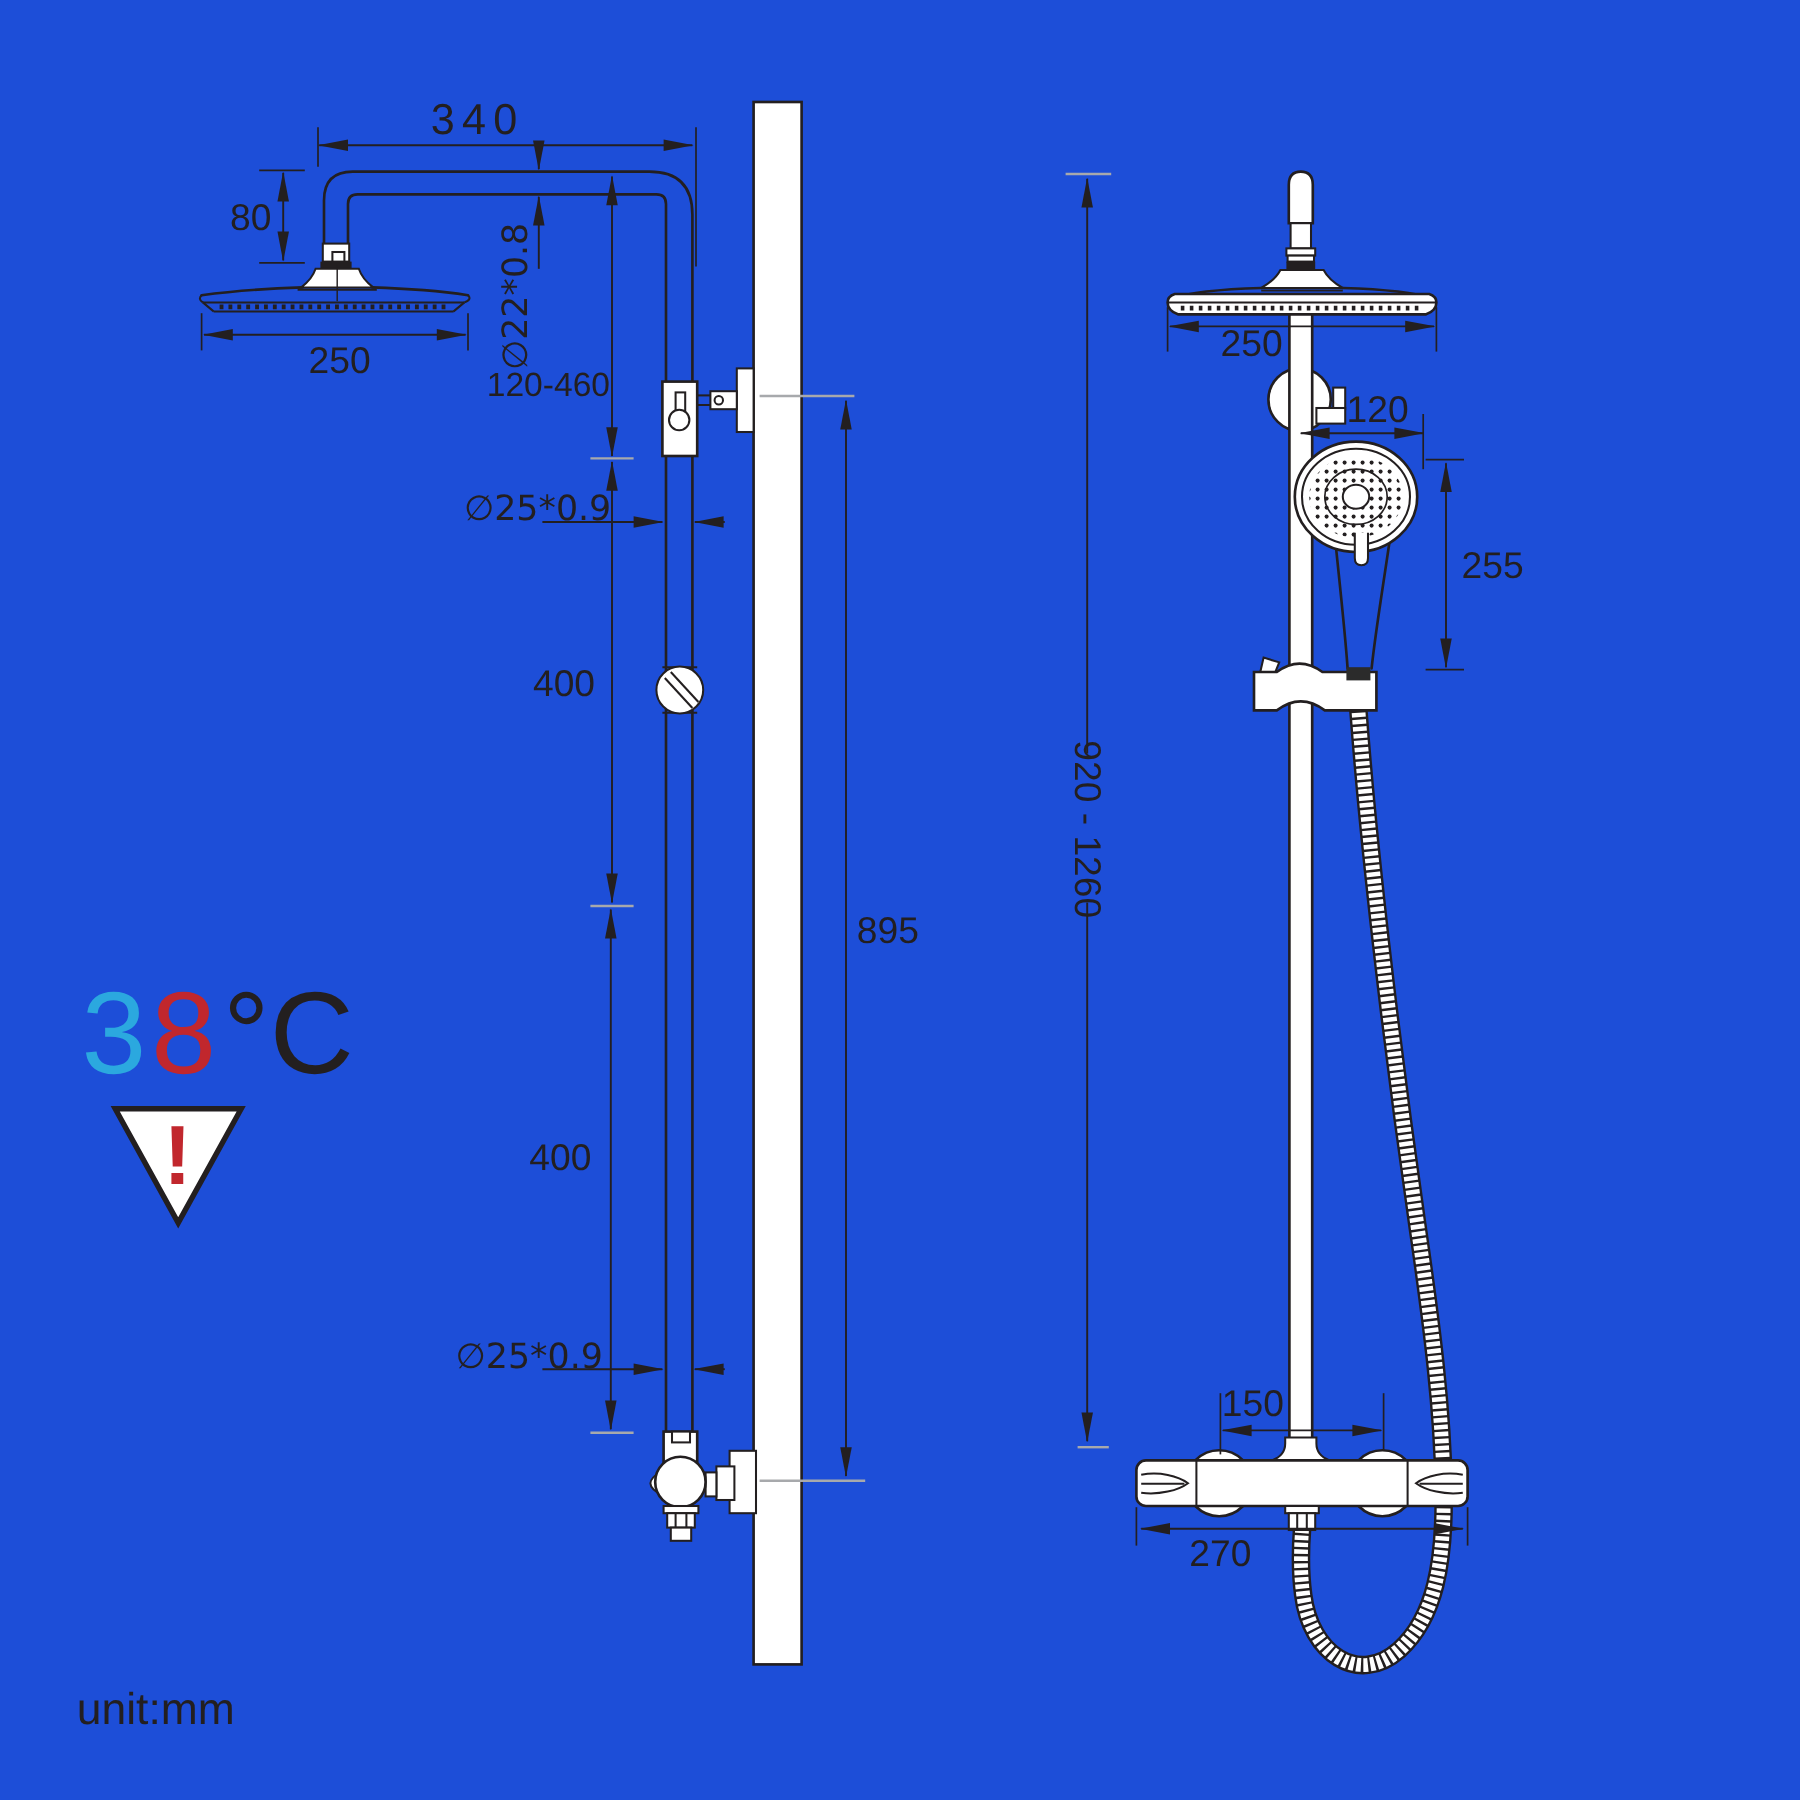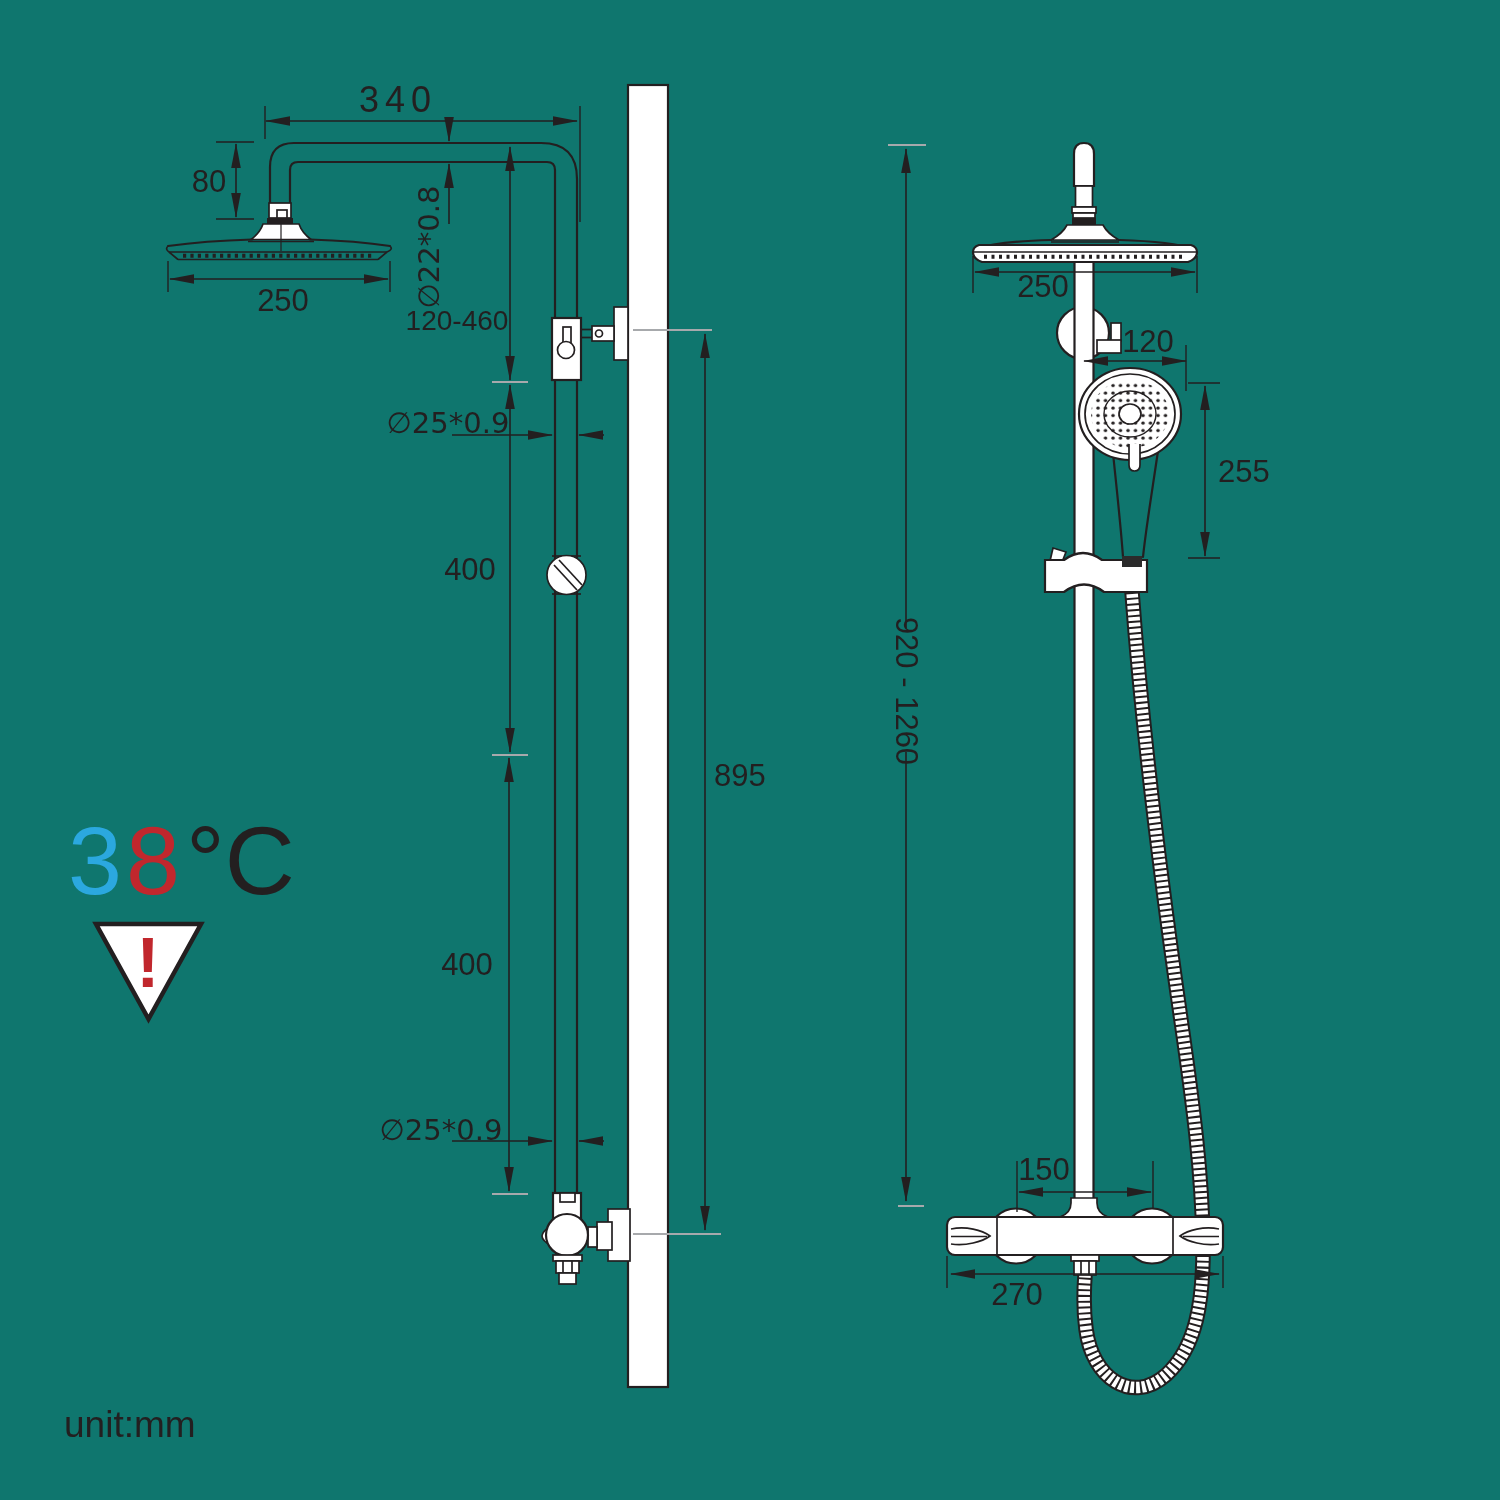--- a/index.html
+++ b/index.html
@@ -1,16 +1,16 @@
 <!DOCTYPE html>
 <html><head>
 <meta charset="utf-8">
 <style>
   html,body{margin:0;padding:0;background:#ffffff;}
-  #stage{position:relative;width:1500px;height:1500px;background:#0f766e;overflow:hidden;
+  #stage{position:relative;width:1500px;height:1500px;background:#1d4ed8;overflow:hidden;
          font-family:"Liberation Sans",sans-serif;}
   svg{display:block;}
   .s2  {stroke:#231f20;stroke-width:2.2;fill:none;stroke-linecap:round;}
   .s2f {stroke:#231f20;stroke-width:2.2;fill:#fff;}
   .s16 {stroke:#231f20;stroke-width:1.7;fill:none;}
   .s16f{stroke:#231f20;stroke-width:1.7;fill:#fff;}
   .diml{stroke:#231f20;stroke-width:1.6;fill:none;}
   .ext {stroke:#231f20;stroke-width:1.4;fill:none;}
   .tick{stroke:#a7a9ac;stroke-width:2;fill:none;}
   .tickd{stroke:#231f20;stroke-width:1.5;fill:none;}

